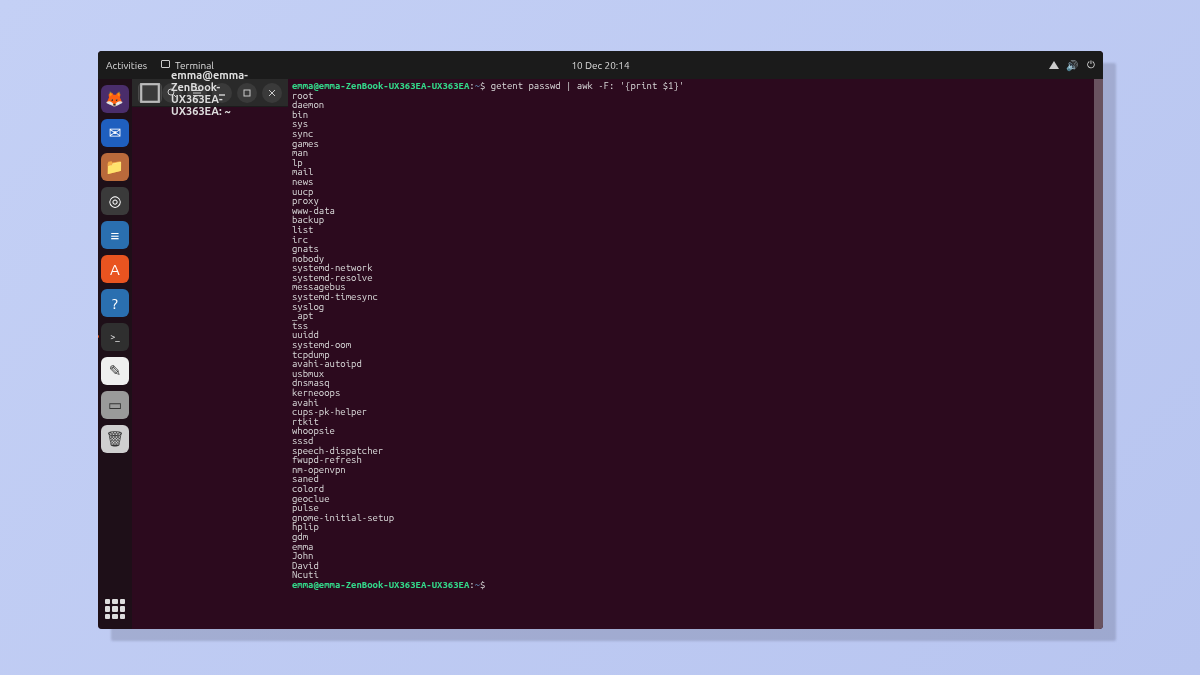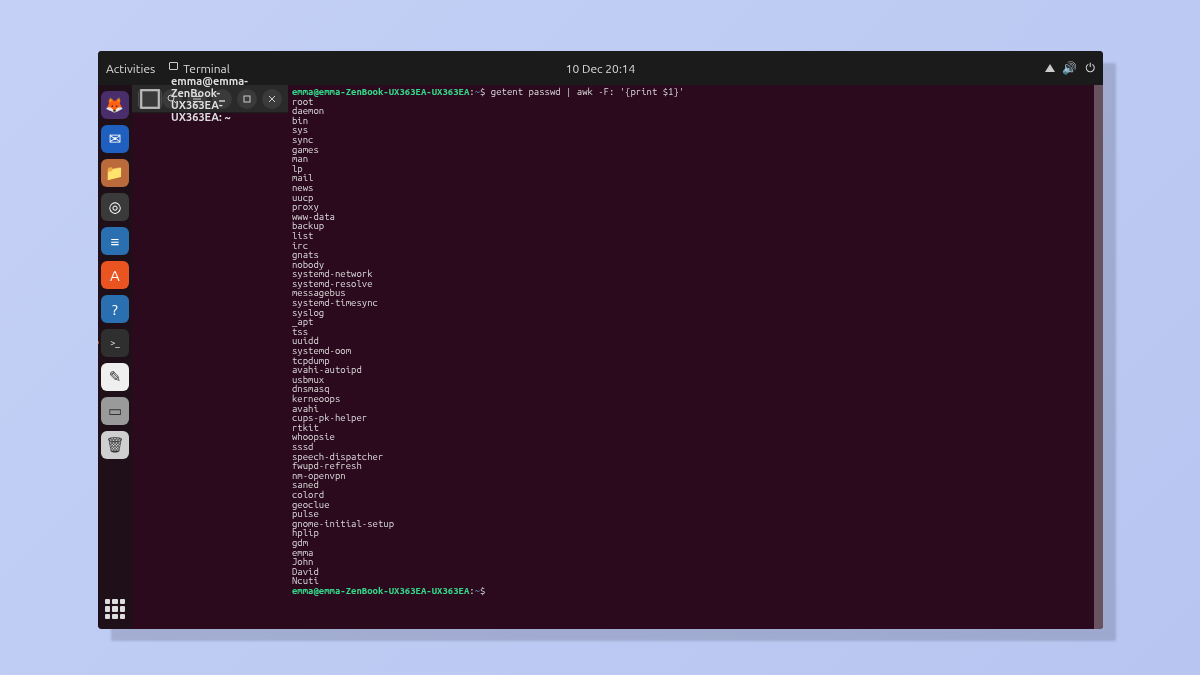--- a/index.html
+++ b/index.html
@@ -28,24 +28,24 @@
     width: 1005px;
     height: 578px;
     background: #2c0a1e;
     border-radius: 4px;
     overflow: hidden;
     display: flex;
     flex-direction: column;
   }
   
   .topbar {
-    height: 34px;
+    height: 28px;
     background: #1b1b1b;
     color: #ddd;
-    font-size: 12px;
+    font-size: 10px;
     display: flex;
     align-items: center;
     justify-content: space-between;
     padding: 0 8px;
   }
   .topbar .left { display: flex; gap: 14px; align-items: center; }
   .topbar .center { position: absolute; left: 50%; transform: translateX(-50%); }
   .topbar .right { display: flex; gap: 8px; align-items: center; }
   .topbar .app { display: flex; gap: 5px; }
   .app-icon { width: 9px; height: 8px; border: 1px solid #ccc; border-radius: 1px; }

